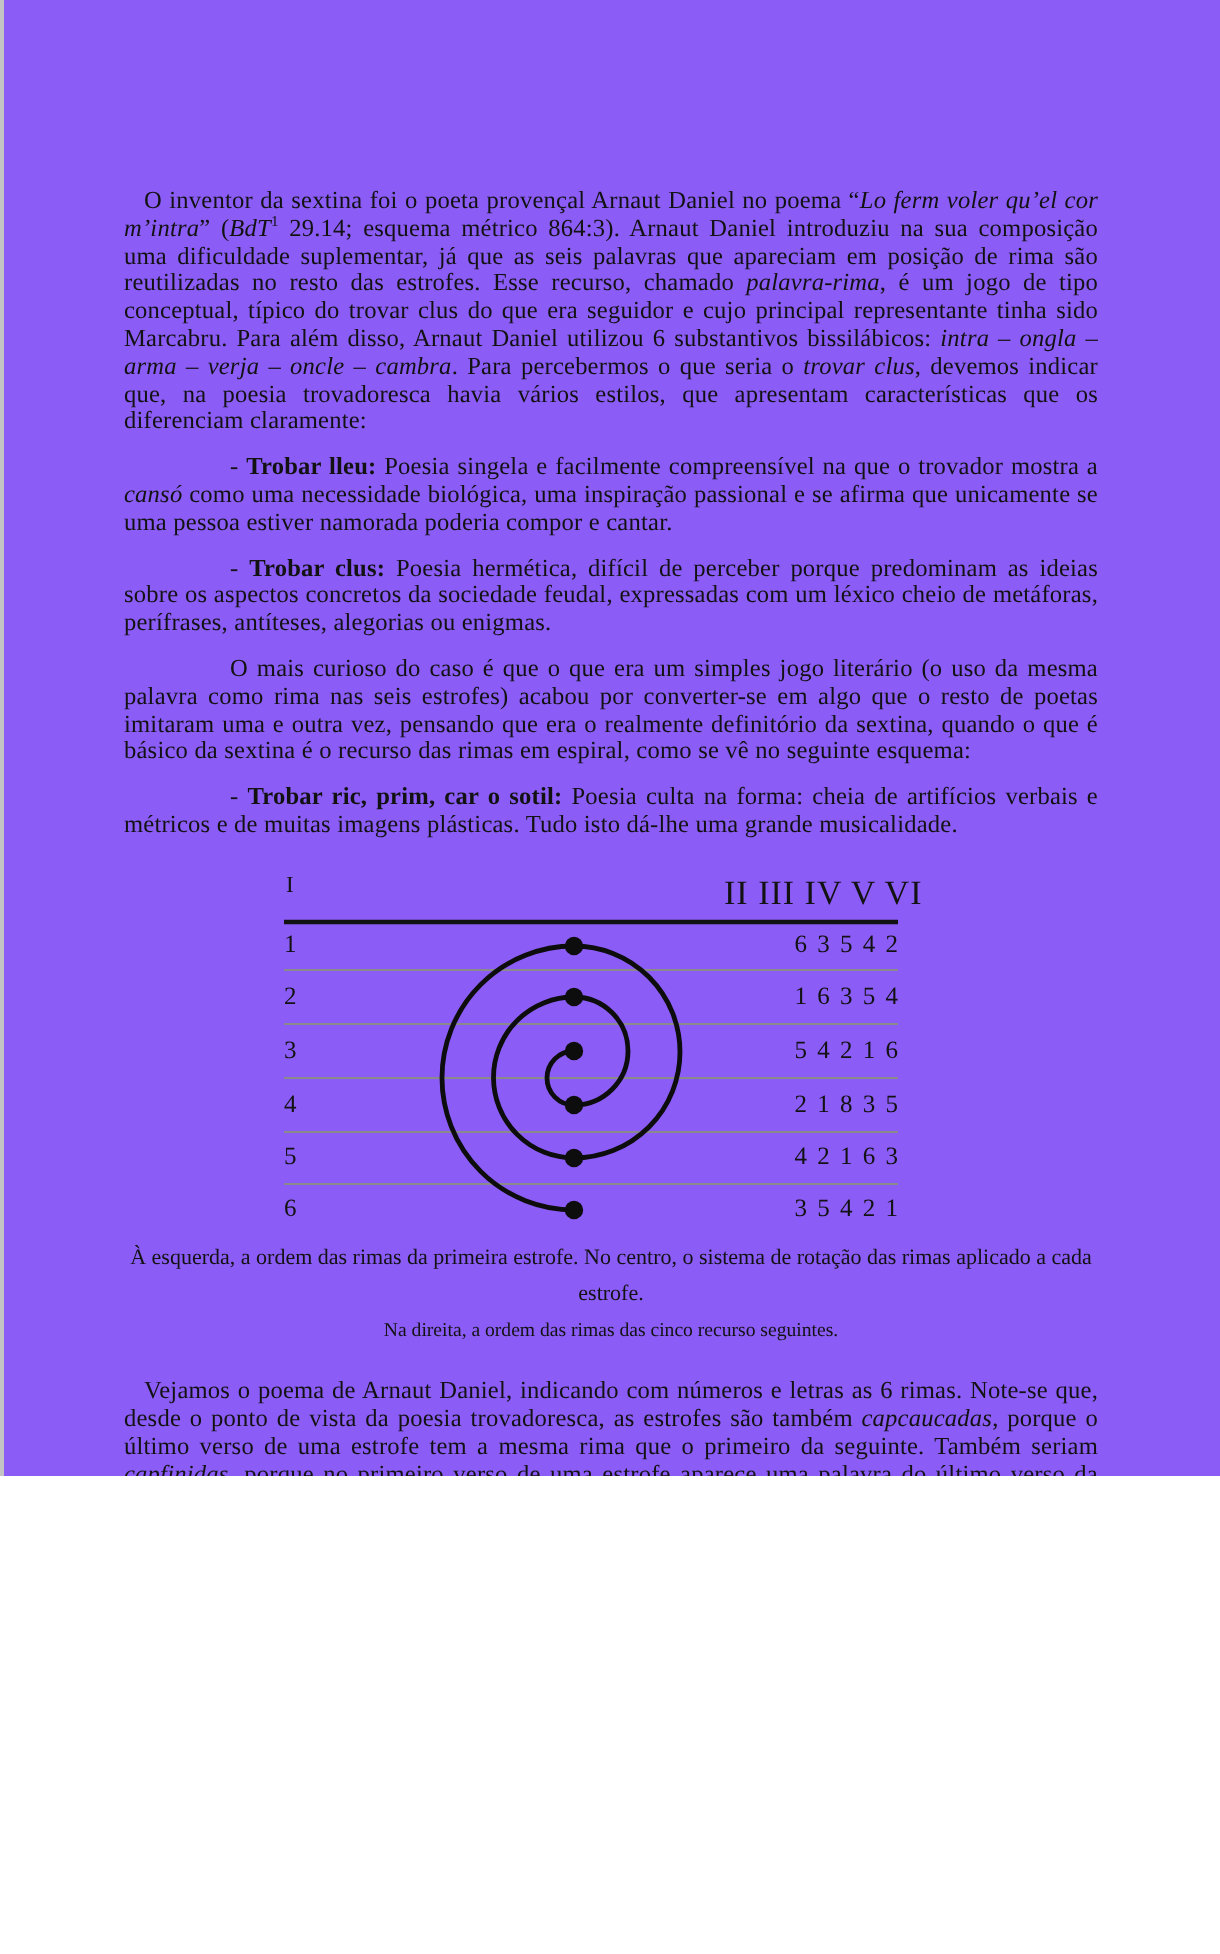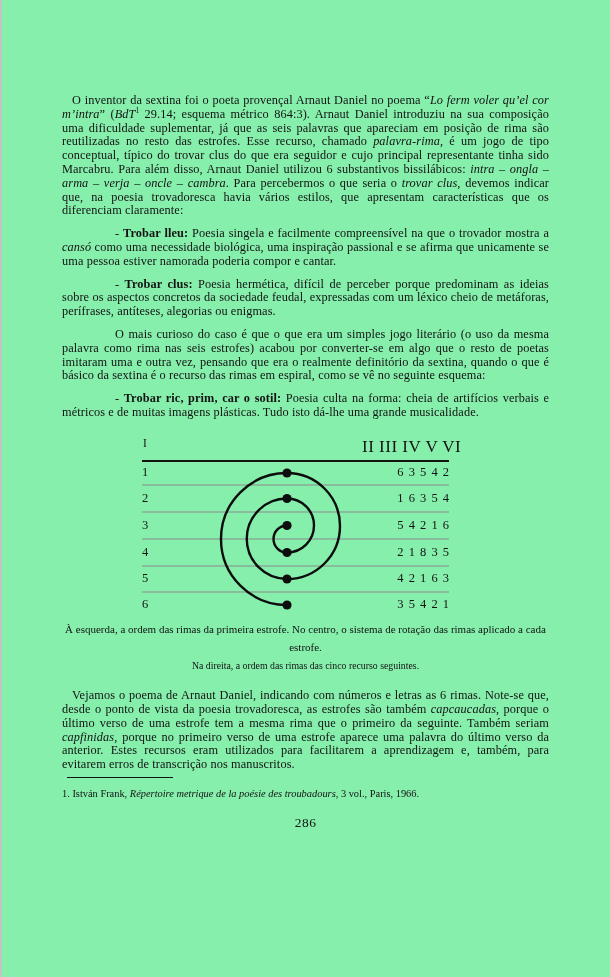--- a/index.html
+++ b/index.html
@@ -1,19 +1,19 @@
 <!DOCTYPE html>
 <html><head>
 <meta charset="utf-8">
 <style>
   html,body{margin:0;padding:0;background:#ffffff;}
   .page{
     position:relative;
-    width:610px;height:977px;
-    background:#86efac;
+    width:610px;height:738px;
+    background:#8b5cf6;
     overflow:hidden;
     font-family:"Liberation Serif","DejaVu Serif",serif;
     color:#121212;
   }
   .scan-edge{position:absolute;left:0;top:0;width:2px;height:977px;background:#c4c4c4;}
   .content{position:absolute;left:62px;top:94px;width:487px;}
   .para{
     margin:0;
     font-size:12.3px;
     line-height:13.8px;

